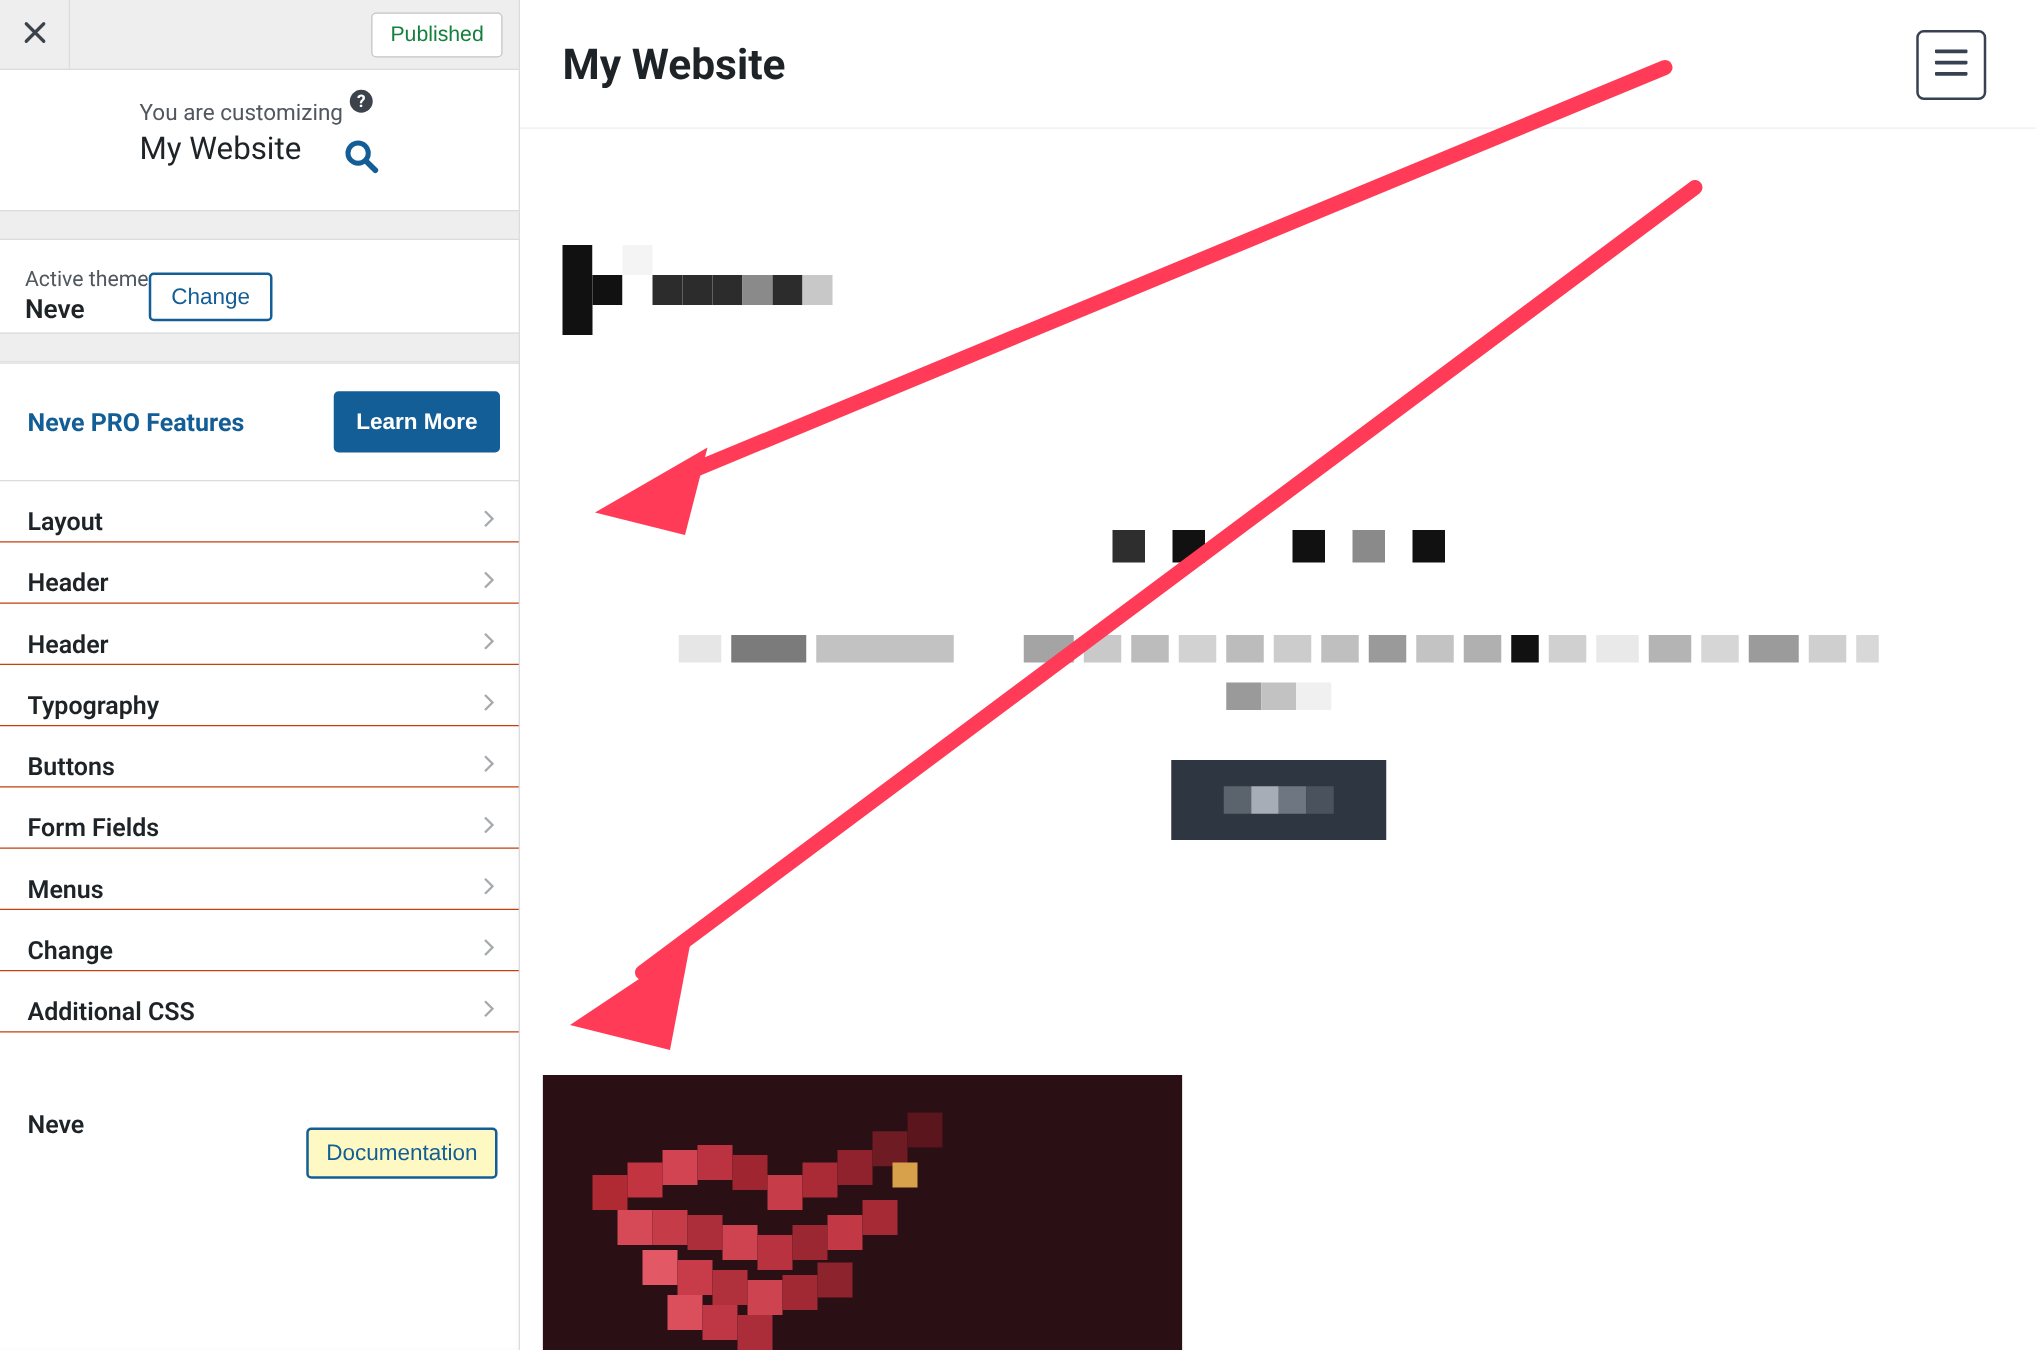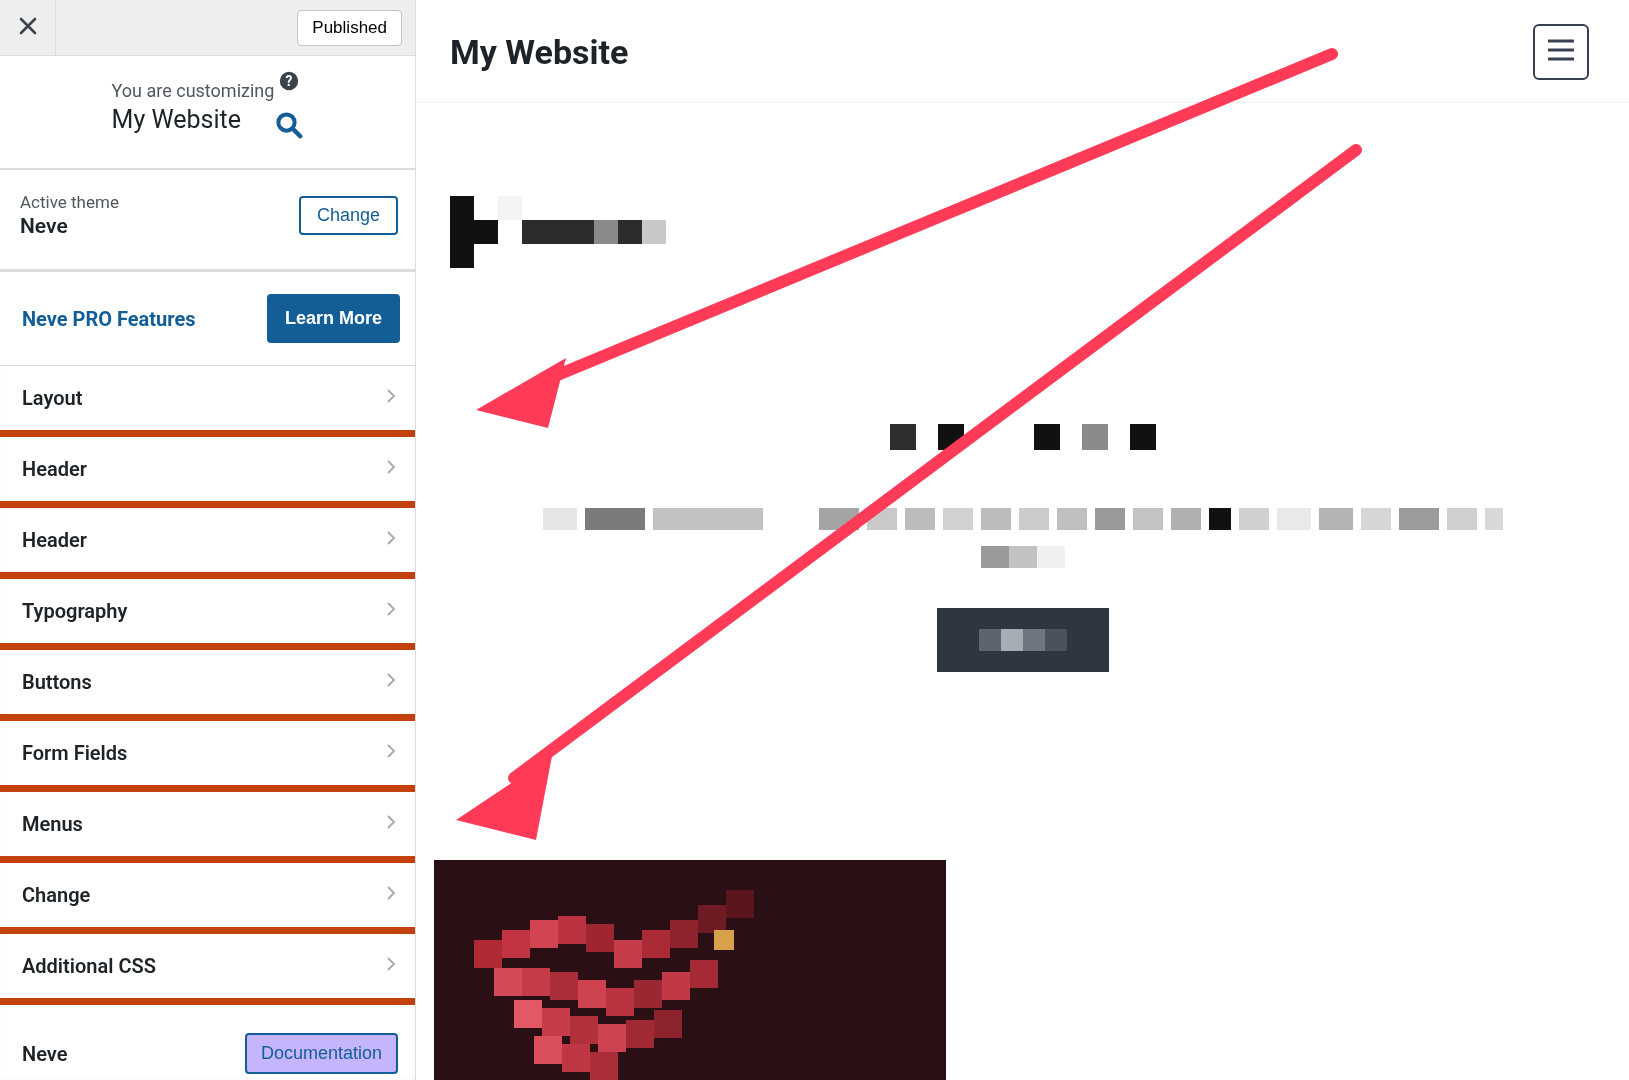--- a/index.html
+++ b/index.html
@@ -34,43 +34,43 @@
   .close-btn {
     width: 56px; height: 56px;
     display: flex; align-items: center; justify-content: center;
     border-right: 1px solid #dcdcde;
     cursor: pointer;
   }
   .publish-btn {
     margin-right: 14px;
     background: #fff;
     border: 1px solid #c3c4c7;
-    color: #000000;
+    color: #15803d;
     font-size: 17px;
     font-weight: 400;
     padding: 7px 14px;
     border-radius: 4px;
   }
   .customizing {
     background: #fff;
     padding: 14px 20px 24px 20px;
     display: flex;
     align-items: center;
     justify-content: center;
   }
   .customizing-text .small { font-size: 18px; color: #50575e; }
   .customizing-text .title { font-size: 25px; font-weight: 400; color: #1d2327; margin-top: 4px; }
   .customizing-icons { display: flex; flex-direction: column; align-items: center; gap: 14px; }
   .help-icon svg { width: 22px; height: 22px; }
   .search-icon svg { width: 30px; height: 30px; }
   .gap { height: 24px; background: #eeeeef; border-top:1px solid #dcdcde; border-bottom:1px solid #dcdcde;}
   .theme-row {
     background:#fff;
-    display:flex; align-items:center; justify-content:space-between;
-    padding: 22px 18px 31px 20px;
+    display:flex; align-items:center; 
+    padding: 22px 18px 6px 20px;
   }
   .theme-row .label { font-size: 17px; color:#50575e;}
   .theme-row .name { font-size: 21px; font-weight:600; color:#1d2327; margin-top:2px;}
   .change-btn {
     border: 2px solid #135e96;
     color:#135e96;
     background:#fff;
     font-size:18px;
     font-weight:400;
     padding: 7px 16px;
@@ -90,34 +90,34 @@
     border:none;
     font-size:18px;
     font-weight:600;
     padding: 14px 18px;
     border-radius:4px;
     cursor:pointer;
   }
   .menu-list { border-top:1px solid #dcdcde; }
   .menu-item {
     display:flex; align-items:center; justify-content:space-between;
-    padding: 20px 16px 20px 22px;
-    border-bottom:7px solid #c2410c;
+    padding: 20px 16px 4px 22px;
+    border-bottom:1px solid #c2410c;
     cursor:pointer;
   }
   .menu-item .mi-label { font-size:20px; font-weight:600; color:#1d2327; }
   .menu-item svg { width:18px; height:18px; stroke:#a7aaad; stroke-width:2.5; fill:none; }
   .doc-row {
     display:flex; align-items:center; justify-content:space-between;
     padding: 28px 18px 28px 22px;
   }
   .doc-row .mi-label { font-size:20px; font-weight:600; color:#1d2327;}
   .doc-btn {
-    border:2px solid #135e96; color:#135e96; background:#c4b5fd;
-    font-size:18px; padding:8px 14px; border-radius:4px; cursor:pointer;
+    border:2px solid #135e96; color:#135e96; background:#fef9c3;
+    font-size:18px; padding:8px 14px; border-radius:4px; cursor:pointer;margin-top:48px;
   }
   .sidebar-border-right {
     position:absolute; right:0; top:0; bottom:0; width:1px; background:#dcdcde;
   }
   
   .preview {
     flex:1;
     position:relative;
     background:#fff;
   }

